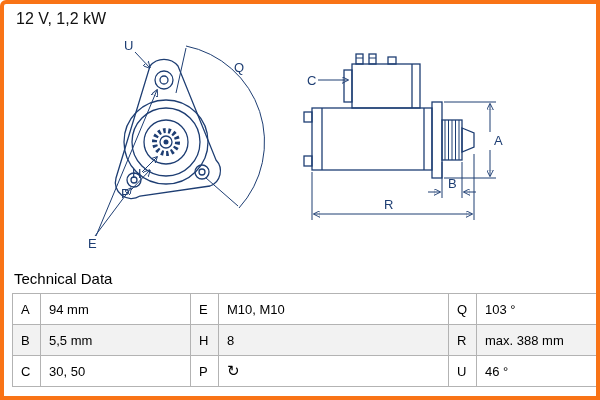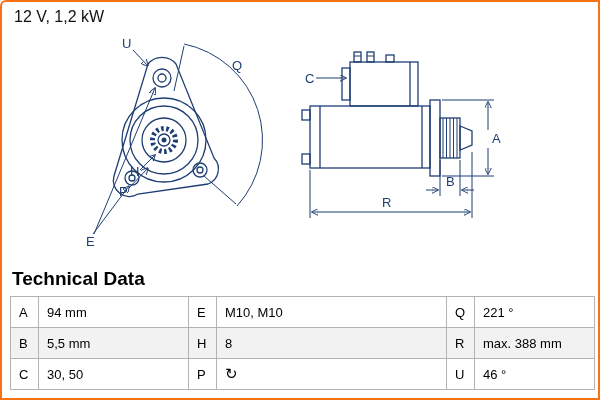--- a/index.html
+++ b/index.html
@@ -2,21 +2,21 @@
 <html style="--blue: #1e3e73;"><head>
 <meta charset="utf-8">
 <style>
   :root { --blue: #1e3e73; }
   * { box-sizing: border-box; }
   body { margin: 0; background: #fff; }
   .page {
     position: relative;
     width: 600px; height: 400px;
     background: #fff;
-    border: 2px solid #f97316;
+    border: 4px solid #f97316;
     border-radius: 6px 0 0 0;
     font-family: "Liberation Sans", sans-serif;
     color: #000;
     overflow: hidden;
   }
   .spec {
     position: absolute; top: 6px; left: 12px;
     font-size: 16px; color: #111;
   }
   .drawing { position: absolute; top: 24px; left: 0; }
@@ -25,21 +25,21 @@
   }
   .drawing .teeth { stroke-width: 5; stroke-dasharray: 2.5 2.6; }
   .drawing .fill { fill: var(--blue); stroke: none; }
   .drawing .thin { stroke-width: 1; }
   .drawing text {
     font-family: "Liberation Sans", sans-serif;
     font-size: 13px; fill: var(--blue); stroke: none;
   }
   .mfill { fill: var(--blue); stroke: none; }
   .tech { position: absolute; top: 266px; left: 8px; right: 8px; }
-  .tech-title { font-size: 19px; font-weight: bold; margin: 0 0 6px 2px; }
+  .tech-title { font-size: 15px; font-weight: normal; margin: 0 0 6px 2px; }
   table.tech-table {
     width: 100%; border-collapse: collapse; table-layout: fixed;
     font-size: 13px;
   }
   .tech-table td {
     border: 1px solid #b3b3b3;
     height: 31px; padding: 0 8px;
     overflow: hidden; white-space: nowrap;
   }
   .tech-table tr:nth-child(even) td { background: #f2f2f2; }
@@ -151,21 +151,21 @@
         <col style="width:28px">
           <col style="width:120px">
       </colgroup>
       <tbody>
         <tr>
           <td class="k">A</td>
           <td class="v">94 mm</td>
           <td class="k">E</td>
           <td class="v">M10, M10</td>
           <td class="k">Q</td>
-          <td class="v">221 °</td>
+          <td class="v">103 °</td>
         </tr>
         <tr>
           <td class="k">B</td>
           <td class="v">5,5 mm</td>
           <td class="k">H</td>
           <td class="v">8</td>
           <td class="k">R</td>
           <td class="v">max. 388 mm</td>
         </tr>
         <tr>

